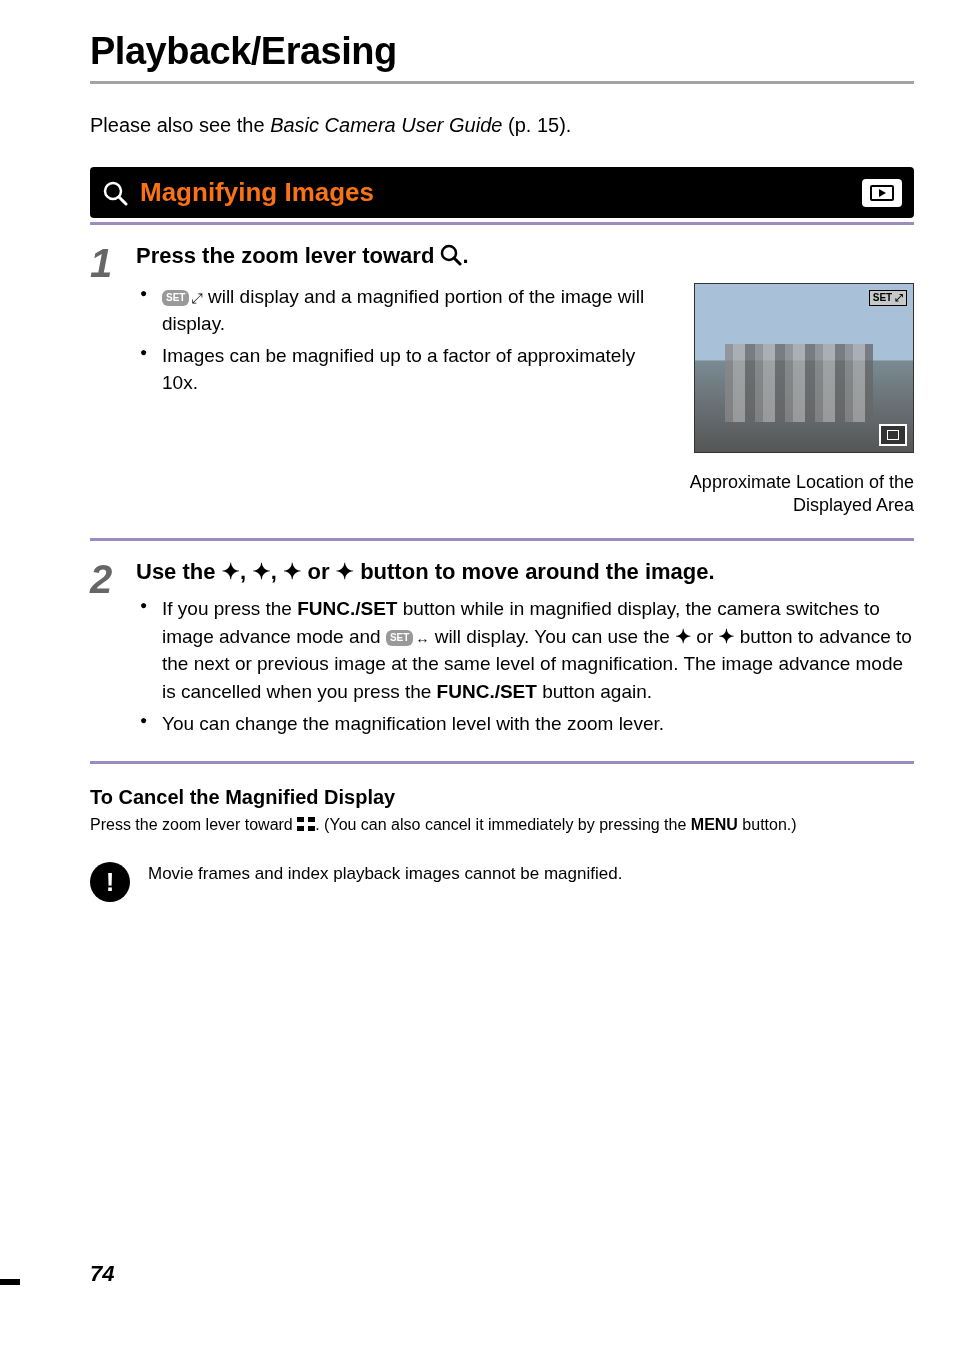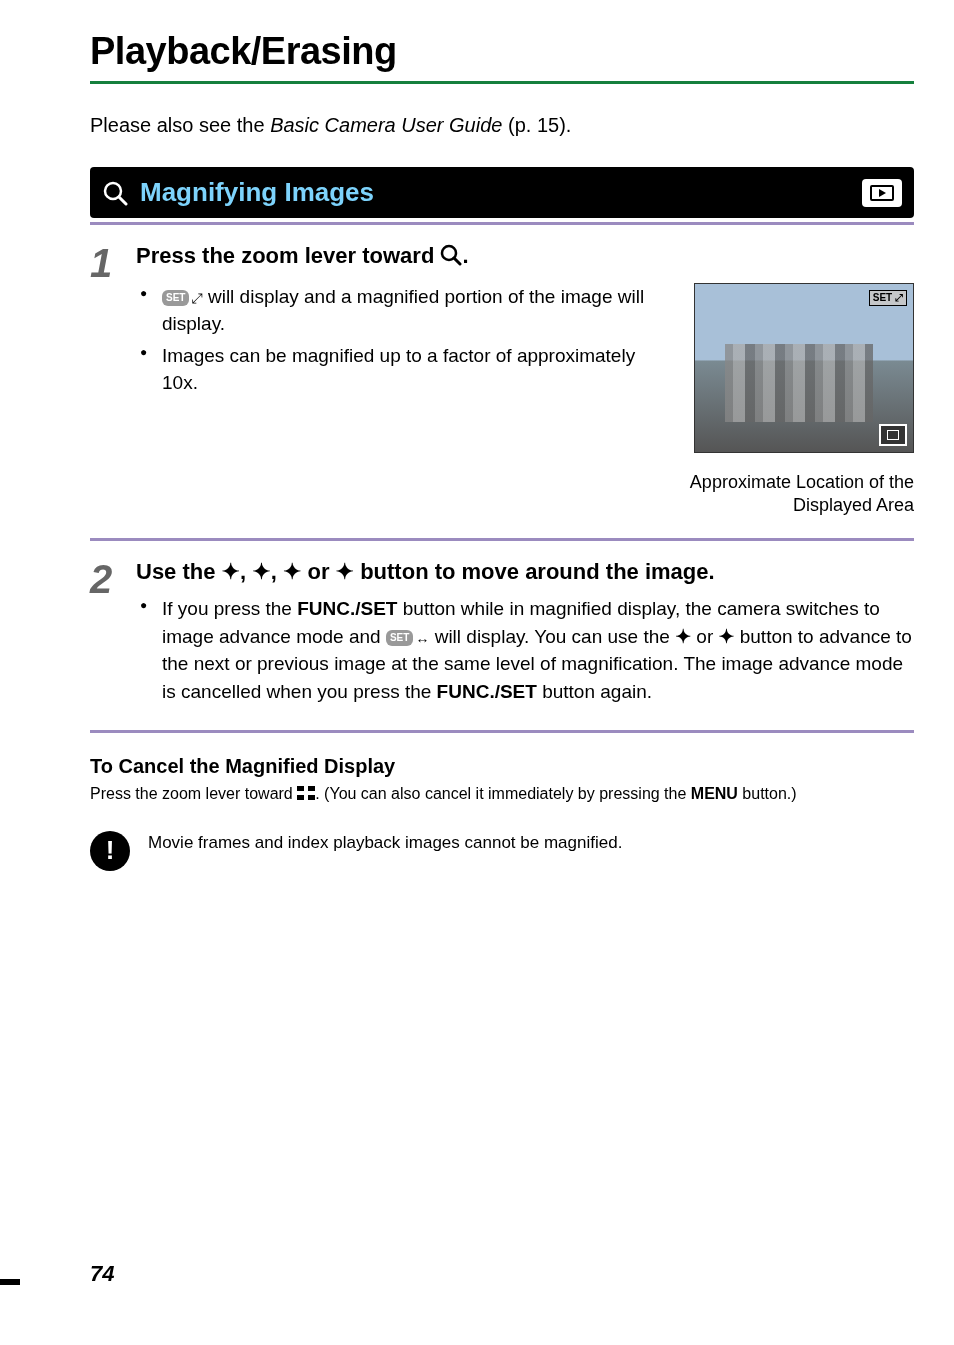--- a/index.html
+++ b/index.html
@@ -10,33 +10,33 @@
       height: 1345px;
       position: relative;
       padding: 0;
     }
     .page-container {
       padding: 30px 40px 30px 90px;
     }
     .chapter-title {
       font-size: 38px;
       font-weight: 900;
-      border-bottom: 3px solid #15803d;
+      border-bottom: 3px solid #a3a3a3;
       padding-bottom: 8px;
       margin-bottom: 30px;
       letter-spacing: -0.5px;
     }
     .intro-text {
       font-size: 20px;
       margin-bottom: 30px;
     }
     .intro-text .italic { font-style: italic; }
     .section-bar {
       background: #000;
-      color: #7dd3fc;
+      color: #f97316;
       display: flex;
       align-items: center;
       justify-content: space-between;
       padding: 10px 12px;
       border-radius: 4px;
       margin-bottom: 4px;
     }
     .section-bar-left {
       display: flex;
       align-items: center;
@@ -306,20 +306,21 @@
   <div class="step-row">
     <div class="step-num">2</div>
     <div class="step-body">
       <div class="step-heading">
         <span>Use the </span><span class="arrow">✦</span>, <span class="arrow">✦</span>, <span class="arrow">✦</span><span> or </span><span class="arrow">✦</span><span> button to move around the image.</span>
       </div>
       <ul class="bullets">
         <li>
           <span>If you press the </span><span class="bold">FUNC./SET</span><span> button while in magnified display, the camera switches to image advance mode and </span><span class="set-badge">SET</span><span class="mini-icon">↔</span><span> will display. You can use the </span><span class="arrow">✦</span><span> or </span><span class="arrow">✦</span><span> button to advance to the next or previous image at the same level of magnification. The image advance mode is cancelled when you press the </span><span class="bold">FUNC./SET</span><span> button again.</span>
         </li>
+        <li>You can change the magnification level with the zoom lever.</li>
       </ul>
     </div>
   </div>
 
   <div class="cancel-heading">To Cancel the Magnified Display</div>
   <p class="cancel-text">
     <span>Press the zoom lever toward </span><span class="thumb-icon"><span class="a"></span><span class="b"></span><span class="c"></span><span class="d"></span></span><span>. (You can also cancel it immediately by pressing the </span><span class="bold">MENU</span><span> button.)</span>
   </p>
 
   <div class="note-row">

